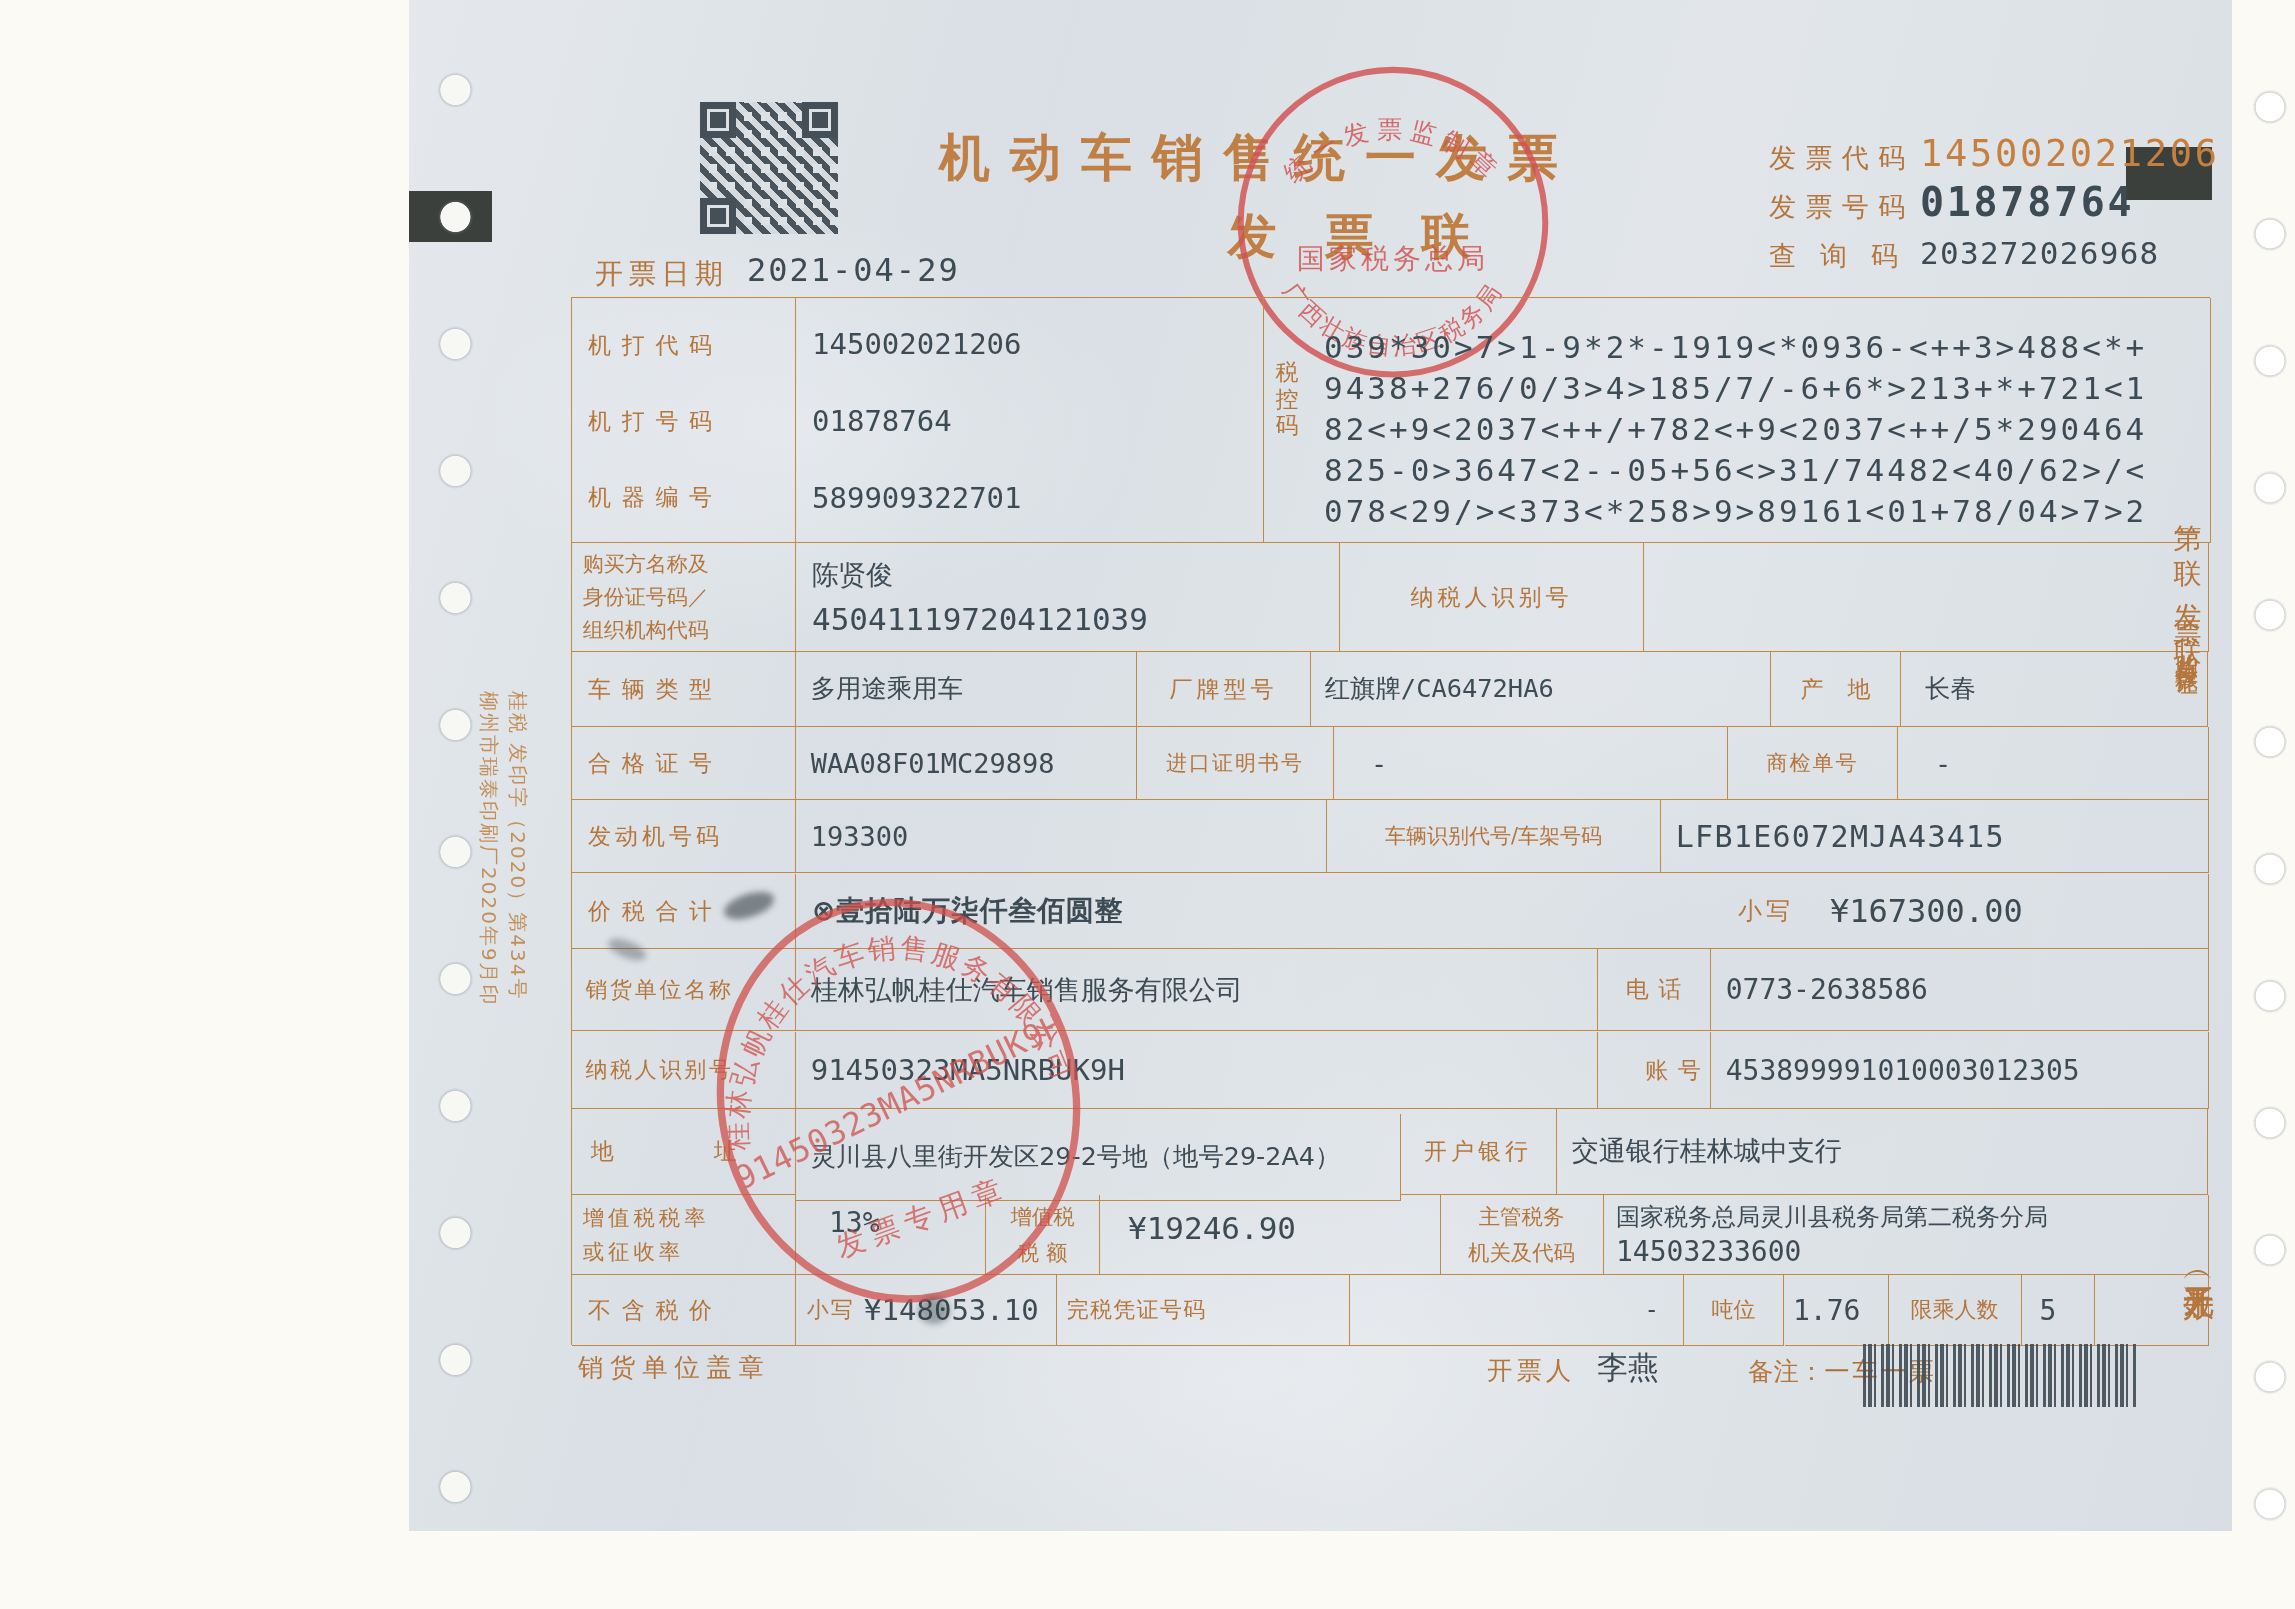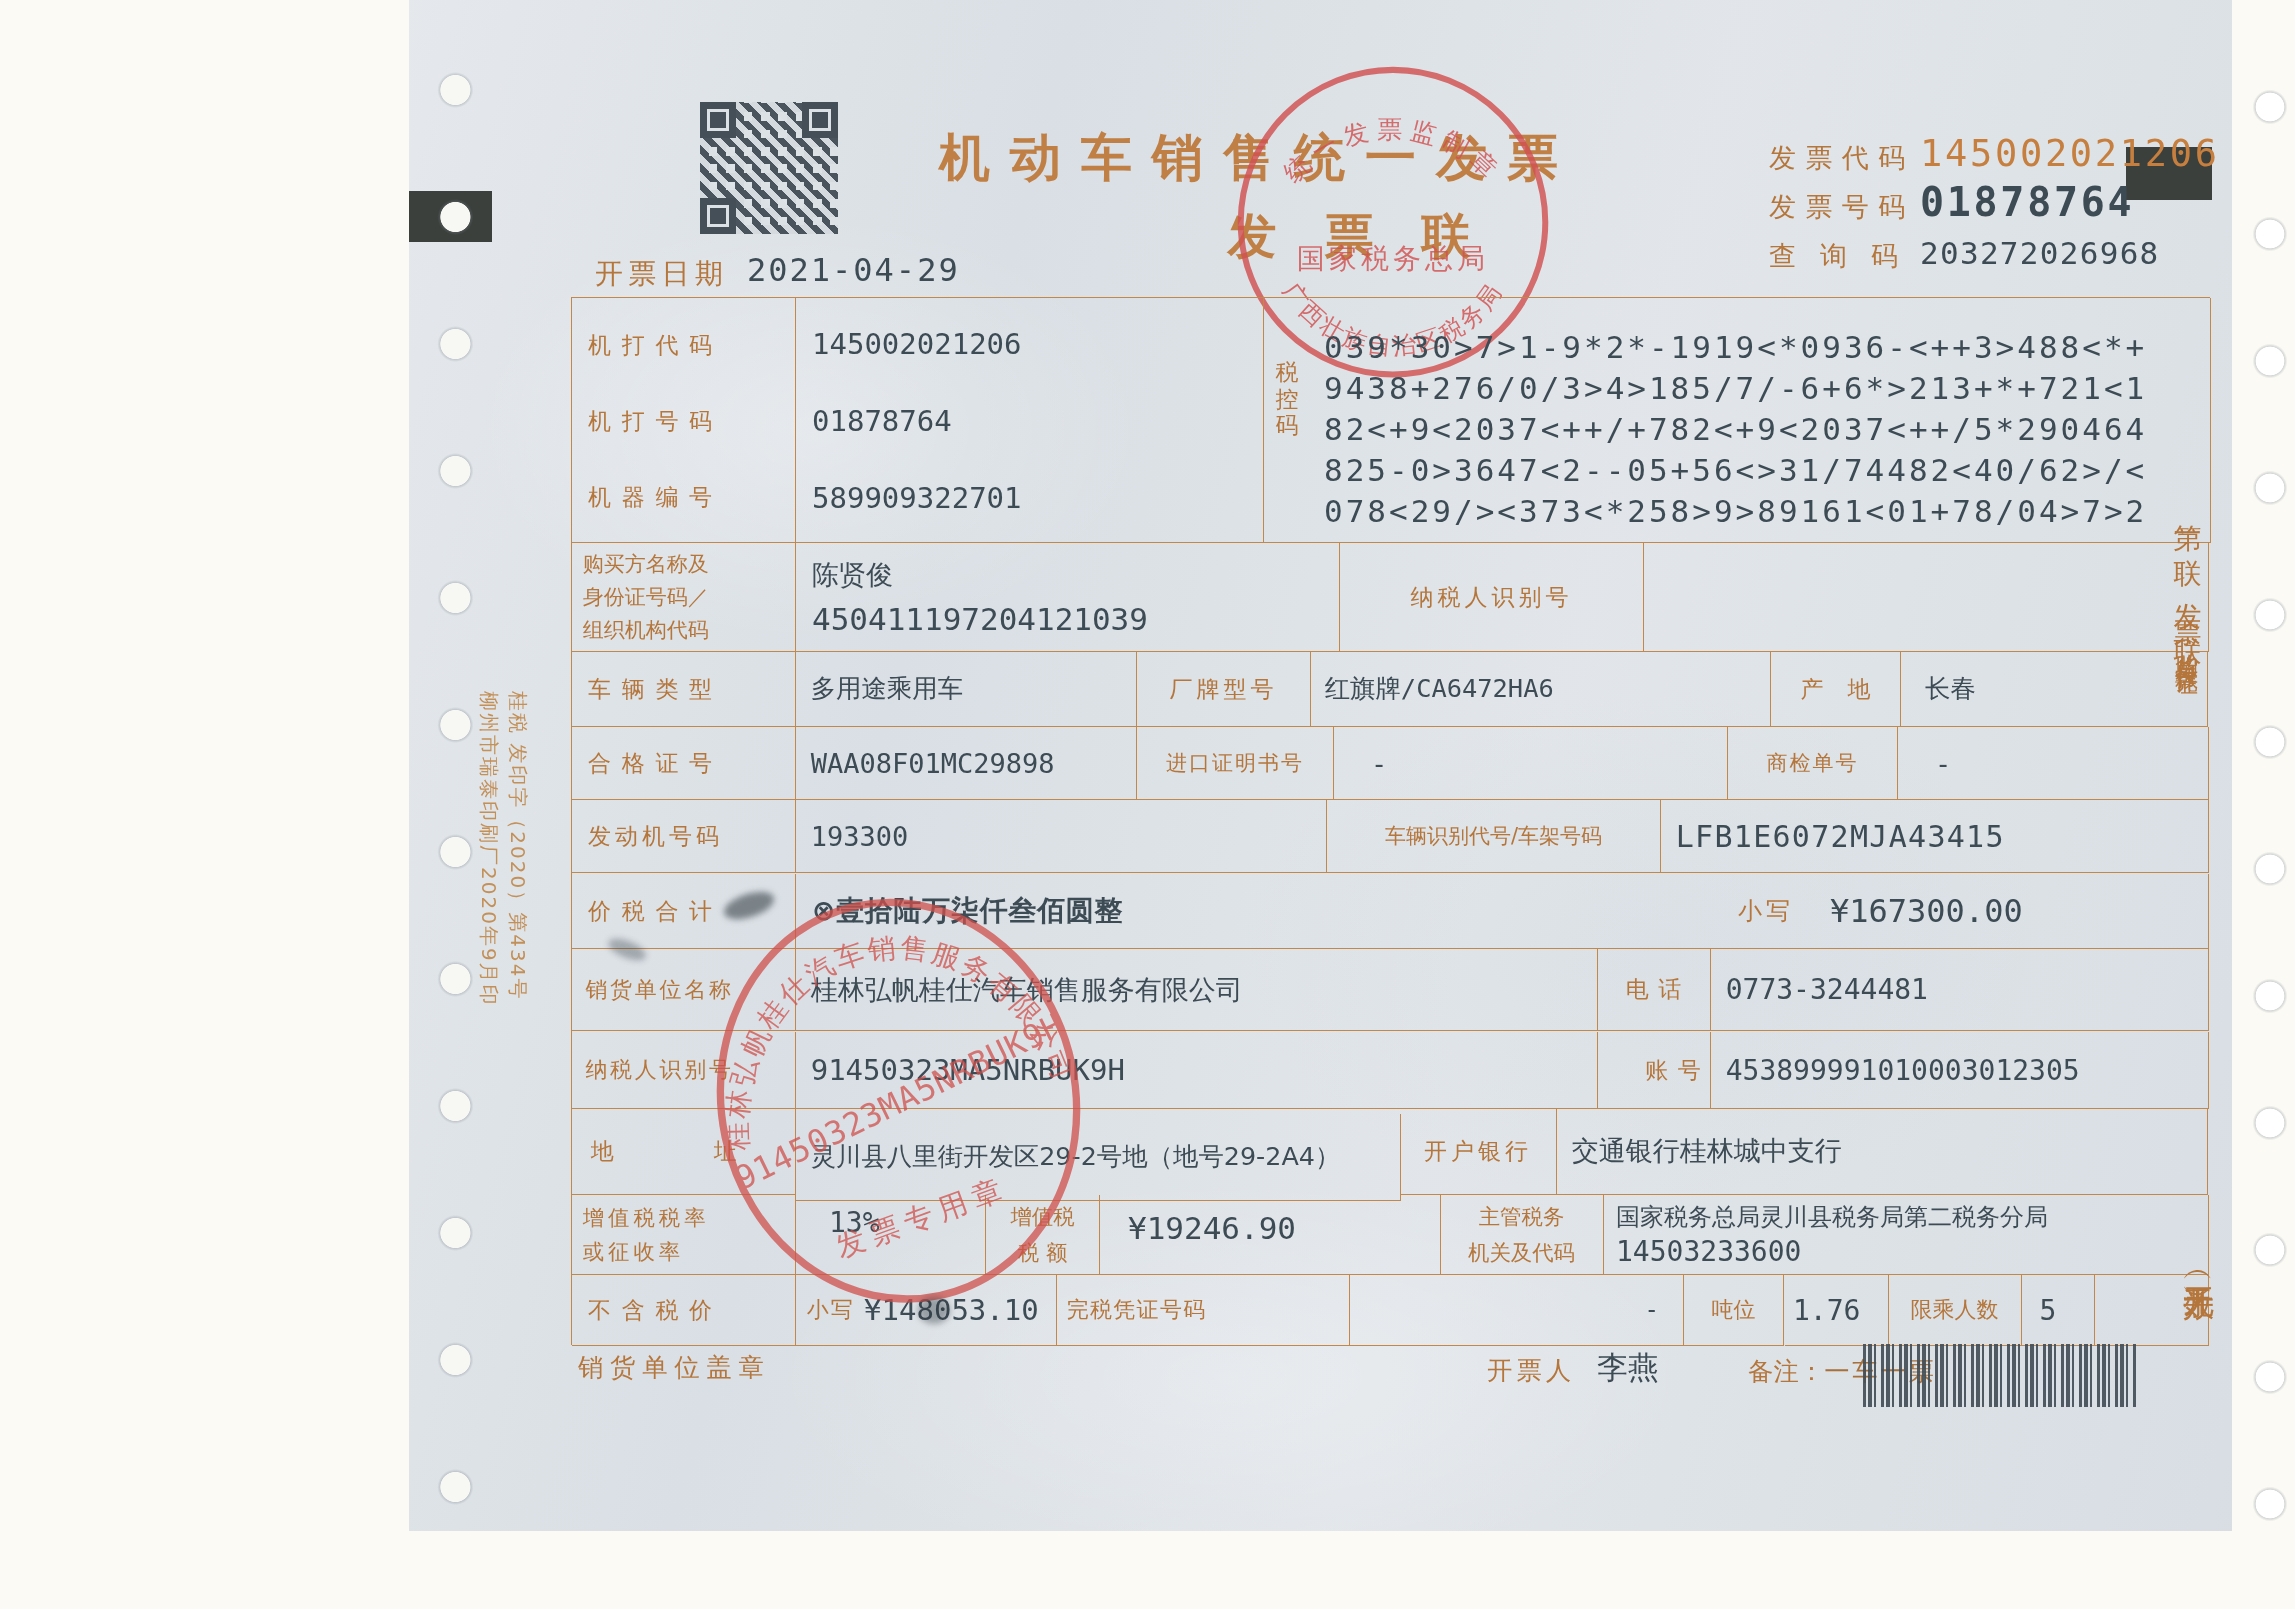--- a/index.html
+++ b/index.html
@@ -260,21 +260,21 @@
     <div class="cell" style="left:0;top:651px;width:224px;height:82px;padding-left:13.4px;">
       <div class="lbl" style="font-size:22px;letter-spacing:2.7px;">销货单位名称</div>
     </div>
     <div class="cell pad" style="left:224px;top:651px;width:802px;height:82px;">
       <div class="cjk" style="font-size:27px;">桂林弘帆桂仕汽车销售服务有限公司</div>
     </div>
     <div class="cell cen" style="left:1025px;top:651px;width:114px;height:82px;">
       <div class="lbl" style="letter-spacing:9.4px;padding-left:9.4px;text-align:center;">电话</div>
     </div>
     <div class="cell pad" style="left:1139px;top:651px;width:498px;height:82px;">
-      <div class="val" style="font-size:28px;">0773-3244481</div>
+      <div class="val" style="font-size:28px;">0773-2638586</div>
     </div>
 
     <div class="cell" style="left:0;top:734px;width:224px;height:77px;padding-left:13.4px;">
       <div class="lbl" style="font-size:22px;letter-spacing:2.7px;">纳税人识别号</div>
     </div>
     <div class="cell pad" style="left:224px;top:734px;width:802px;height:77px;">
       <div class="val" style="font-size:29px;">91450323MA5NRBUK9H</div>
     </div>
     <div class="cell cen" style="left:1025px;top:734px;width:114px;height:77px;padding-left:39px;">
       <div class="lbl" style="letter-spacing:9.4px;padding-left:9.4px;">账号</div>

